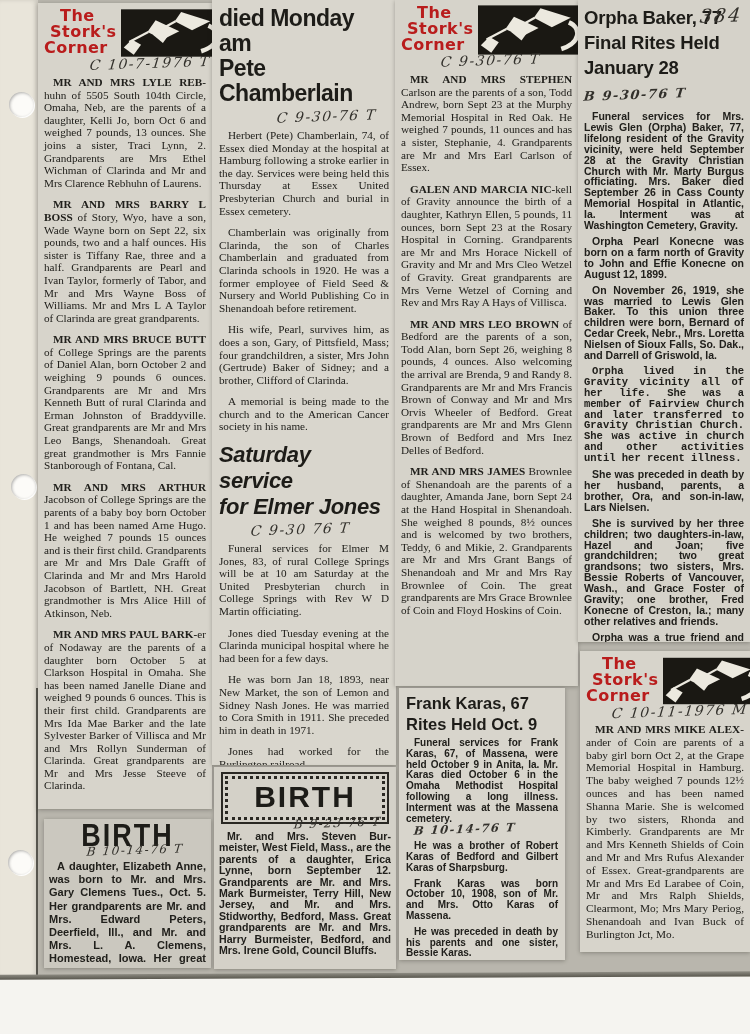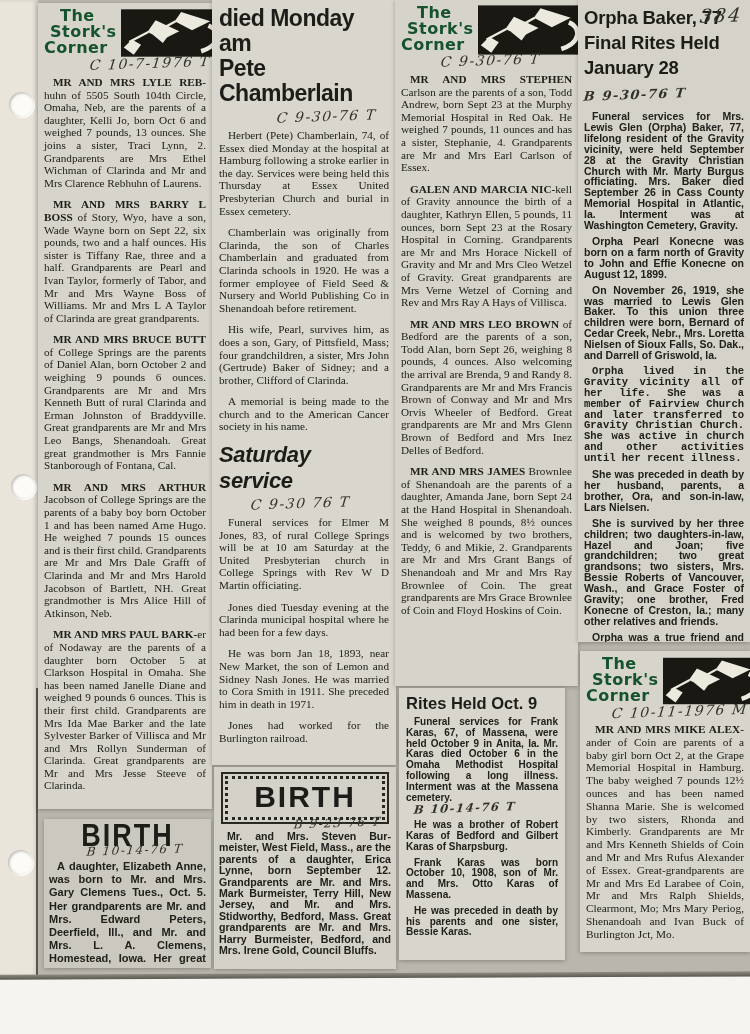--- a/index.html
+++ b/index.html
@@ -11,21 +11,21 @@
   .binder-strip{position:absolute;left:0;top:0;width:38px;height:977px;background:#e9e5da;box-shadow:inset -3px 0 4px rgba(0,0,0,.12);}
   .page-edge-line{position:absolute;left:36px;top:688px;width:2px;height:288px;background:#57554e;}
   .hole{position:absolute;width:25px;height:25px;border-radius:50%;background:#fcfbf8;box-shadow:inset 1px 1px 3px rgba(0,0,0,.3),1px 1px 0 rgba(255,255,255,.9);}
   
   .clip{position:absolute;box-shadow:0 1px 4px rgba(25,22,16,.3);overflow:hidden;box-sizing:border-box;color:#21201c;}
   .serif p{font-family:"Liberation Serif",serif;font-size:11.2px;line-height:12.6px;text-align:justify;margin:0 0 9px 0;text-indent:9px;}
   .lead{font-weight:bold;}
   .sansbody p{font-family:"Liberation Sans",sans-serif;font-weight:bold;text-align:justify;margin:0 0 5px 0;text-indent:8px;}
   
   .masthead{display:flex;align-items:flex-start;}
-  .mast-lines{font-family:"DejaVu Sans",sans-serif;font-size:16px;line-height:16px;font-weight:bold;letter-spacing:.5px;color:#14532d;}
+  .mast-lines{font-family:"DejaVu Sans",sans-serif;font-size:16px;line-height:16px;font-weight:bold;letter-spacing:.5px;color:#b91c1c;}
   .mast-lines div:nth-child(1){padding-left:16px;}
   .mast-lines div:nth-child(2){padding-left:6px;}
   .stork-art{margin-left:4px;flex:0 0 auto;}
   
   .hw{display:inline-block;font-family:"DejaVu Serif",serif;font-style:italic;font-size:14px;letter-spacing:1.5px;color:#33312c;transform:skewX(-8deg) rotate(-2deg);white-space:nowrap;}
   .hw-big{font-size:19px;letter-spacing:2px;}
   
   .hl-sans{font-family:"Liberation Sans",sans-serif;font-weight:bold;color:#1d1c18;}
   .hl-cham{font-size:23px;line-height:25px;letter-spacing:-.5px;}
   .hl-elmer{font-size:22px;line-height:26px;font-style:italic;letter-spacing:-.3px;margin-top:8px;}
@@ -89,20 +89,21 @@
       <div>died Monday am</div>
       <div>Pete Chamberlain</div>
     </div>
     <div style="margin:1px 0 4px 58px;"><span class="hw">C 9-30-76 T</span></div>
     <p>Herbert (Pete) Chamberlain, 74, of Essex died Monday at the hospital at Hamburg following a stroke earlier in the day. Services were being held this Thursday at Essex United Presbyterian Church and burial in Essex cemetery.</p>
     <p>Chamberlain was originally from Clarinda, the son of Charles Chamberlain and graduated from Clarinda schools in 1920. He was a former employee of Field Seed &amp; Nursery and World Publishing Co in Shenandoah before retirement.</p>
     <p>His wife, Pearl, survives him, as does a son, Gary, of Pittsfield, Mass; four grandchildren, a sister, Mrs John (Gertrude) Baker of Sidney; and a brother, Clifford of Clarinda.</p>
     <p>A memorial is being made to the church and to the American Cancer society in his name.</p>
     <div class="hl-sans hl-elmer">
       <div>Saturday service</div>
+      <div>for Elmer Jones</div>
     </div>
     <div style="margin:0 0 4px 32px;"><span class="hw">C 9-30 76 T</span></div>
     <p>Funeral services for Elmer M Jones, 83, of rural College Springs will be at 10 am Saturday at the United Presbyterian church in College Springs with Rev W D Martin officiating.</p>
     <p>Jones died Tuesday evening at the Clarinda municipal hospital where he had been for a few days.</p>
     <p>He was born Jan 18, 1893, near New Market, the son of Lemon and Sidney Nash Jones. He was married to Cora Smith in 1911. She preceded him in death in 1971.</p>
     <p>Jones had worked for the Burlington railroad.</p>
 
   </div>
 
   <div class="clip sansbody" style="left:214px;top:767px;width:182px;height:202px;background:#d4d1c8;padding:3px 5px;">
@@ -135,20 +136,21 @@
     </div>
     <div style="margin:-4px 0 4px 40px;"><span class="hw">C 9-30-76 T</span></div>
     <p><span class="lead">MR AND MRS STEPHEN</span><span> Carlson are the parents of a son, Todd Andrew, born Sept 23 at the Murphy Memorial Hospital in Red Oak. He weighed 7 pounds, 11 ounces and has a sister, Stephanie, 4. Grandparents are Mr and Mrs Earl Carlson of Essex.</span></p>
     <p><span class="lead">GALEN AND MARCIA NIC-</span><span>kell of Gravity announce the birth of a daughter, Kathryn Ellen, 5 pounds, 11 ounces, born Sept 23 at the Rosary Hospital in Corning. Grandparents are Mr and Mrs Horace Nickell of Gravity and Mr and Mrs Cleo Wetzel of Gravity. Great grandparents are Mrs Verne Wetzel of Corning and Rev and Mrs Ray A Hays of Villisca.</span></p>
     <p><span class="lead">MR AND MRS LEO BROWN</span><span> of Bedford are the parents of a son, Todd Alan, born Sept 26, weighing 8 pounds, 4 ounces. Also welcoming the arrival are Brenda, 9 and Randy 8. Grandparents are Mr and Mrs Francis Brown of Conway and Mr and Mrs Orvis Wheeler of Bedford. Great grandparents are Mr and Mrs Glenn Brown of Bedford and Mrs Inez Delles of Bedford.</span></p>
     <p><span class="lead">MR AND MRS JAMES</span><span> Brownlee of Shenandoah are the parents of a daughter, Amanda Jane, born Sept 24 at the Hand Hospital in Shenandoah. She weighed 8 pounds, 8½ ounces and is welcomed by two brothers, Teddy, 6 and Mikie, 2. Grandparents are Mr and Mrs Grant Bangs of Shenandoah and Mr and Mrs Ray Brownlee of Coin. The great grandparents are Mrs Grace Brownlee of Coin and Floyd Hoskins of Coin.</span></p>
   </div>
 
   <div class="clip sansbody" style="left:399px;top:688px;width:166px;height:272px;background:#d8d5cc;padding:5px 7px;">
     <div class="hl-sans hl-karas">
+      <div>Frank Karas, 67</div>
       <div>Rites Held Oct. 9</div>
     </div>
     <p style="font-size:10px;line-height:10.8px;margin-top:3px;"><span>Funeral services for Frank Karas, 67, of Massena, were held October 9 in Anita, Ia. Mr. Karas died October 6 in the Omaha Methodist Hospital following a long illness. Interment was at the Massena cemetery.</span> <span class="hw" style="font-size:11.5px;">B 10-14-76 T</span></p>
     <p style="font-size:10px;line-height:10.8px;">He was a brother of Robert Karas of Bedford and Gilbert Karas of Sharpsburg.</p>
     <p style="font-size:10px;line-height:10.8px;">Frank Karas was born October 10, 1908, son of Mr. and Mrs. Otto Karas of Massena.</p>
     <p style="font-size:10px;line-height:10.8px;">He was preceded in death by his parents and one sister, Bessie Karas.</p>
 
   </div>
 
   <div class="clip sansbody" style="left:578px;top:0;width:172px;height:642px;background:#d5d2c9;padding:5px 6px;">

